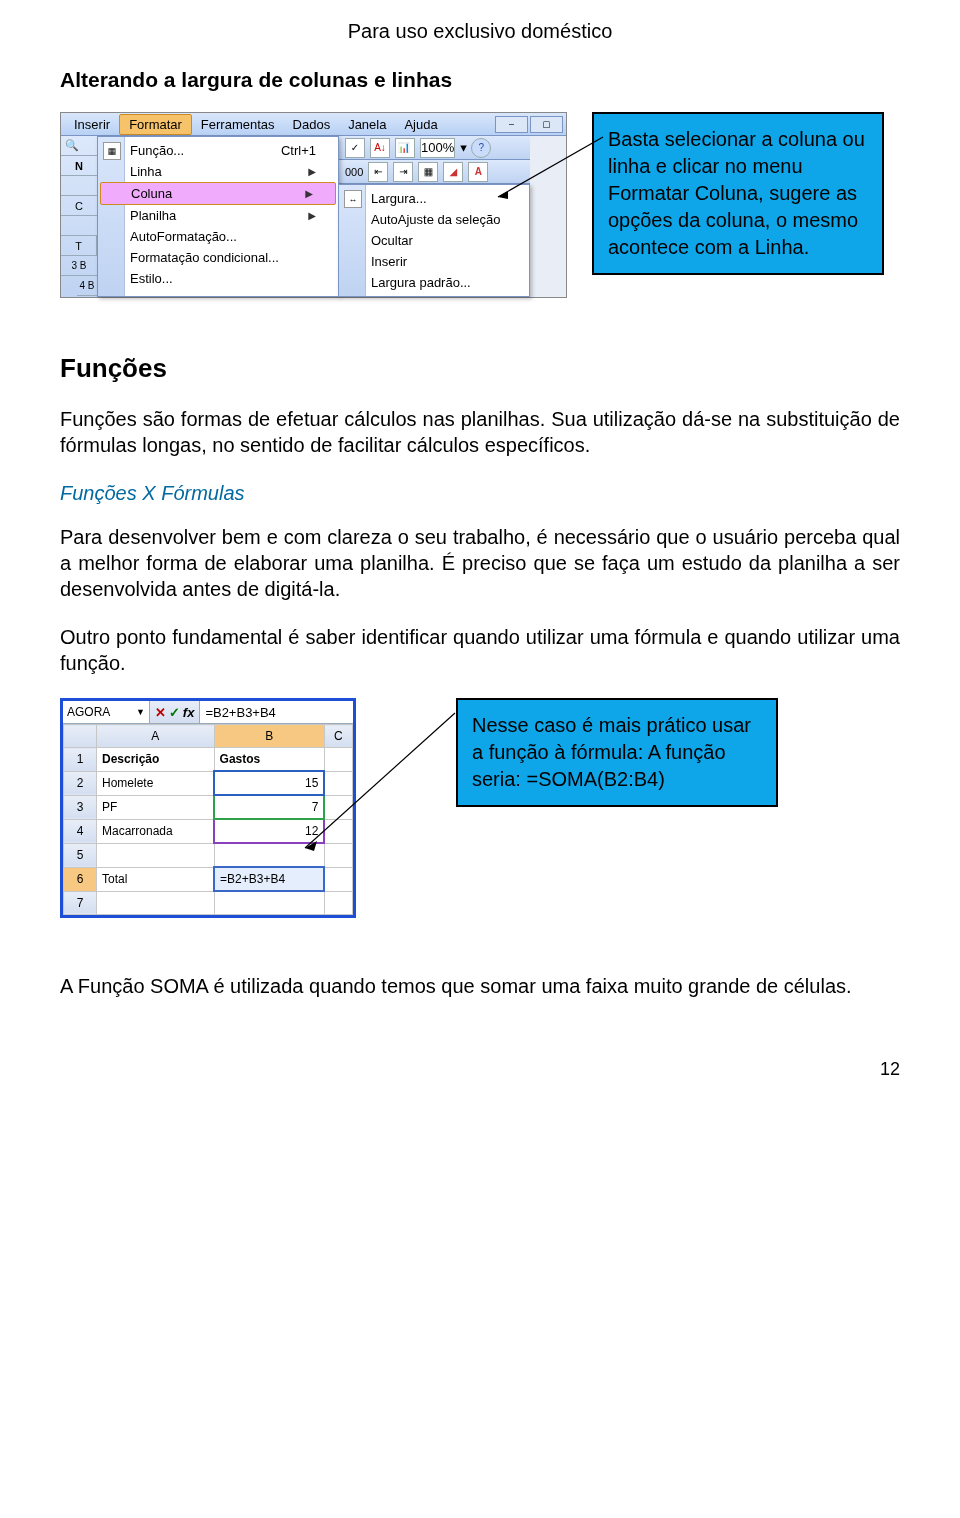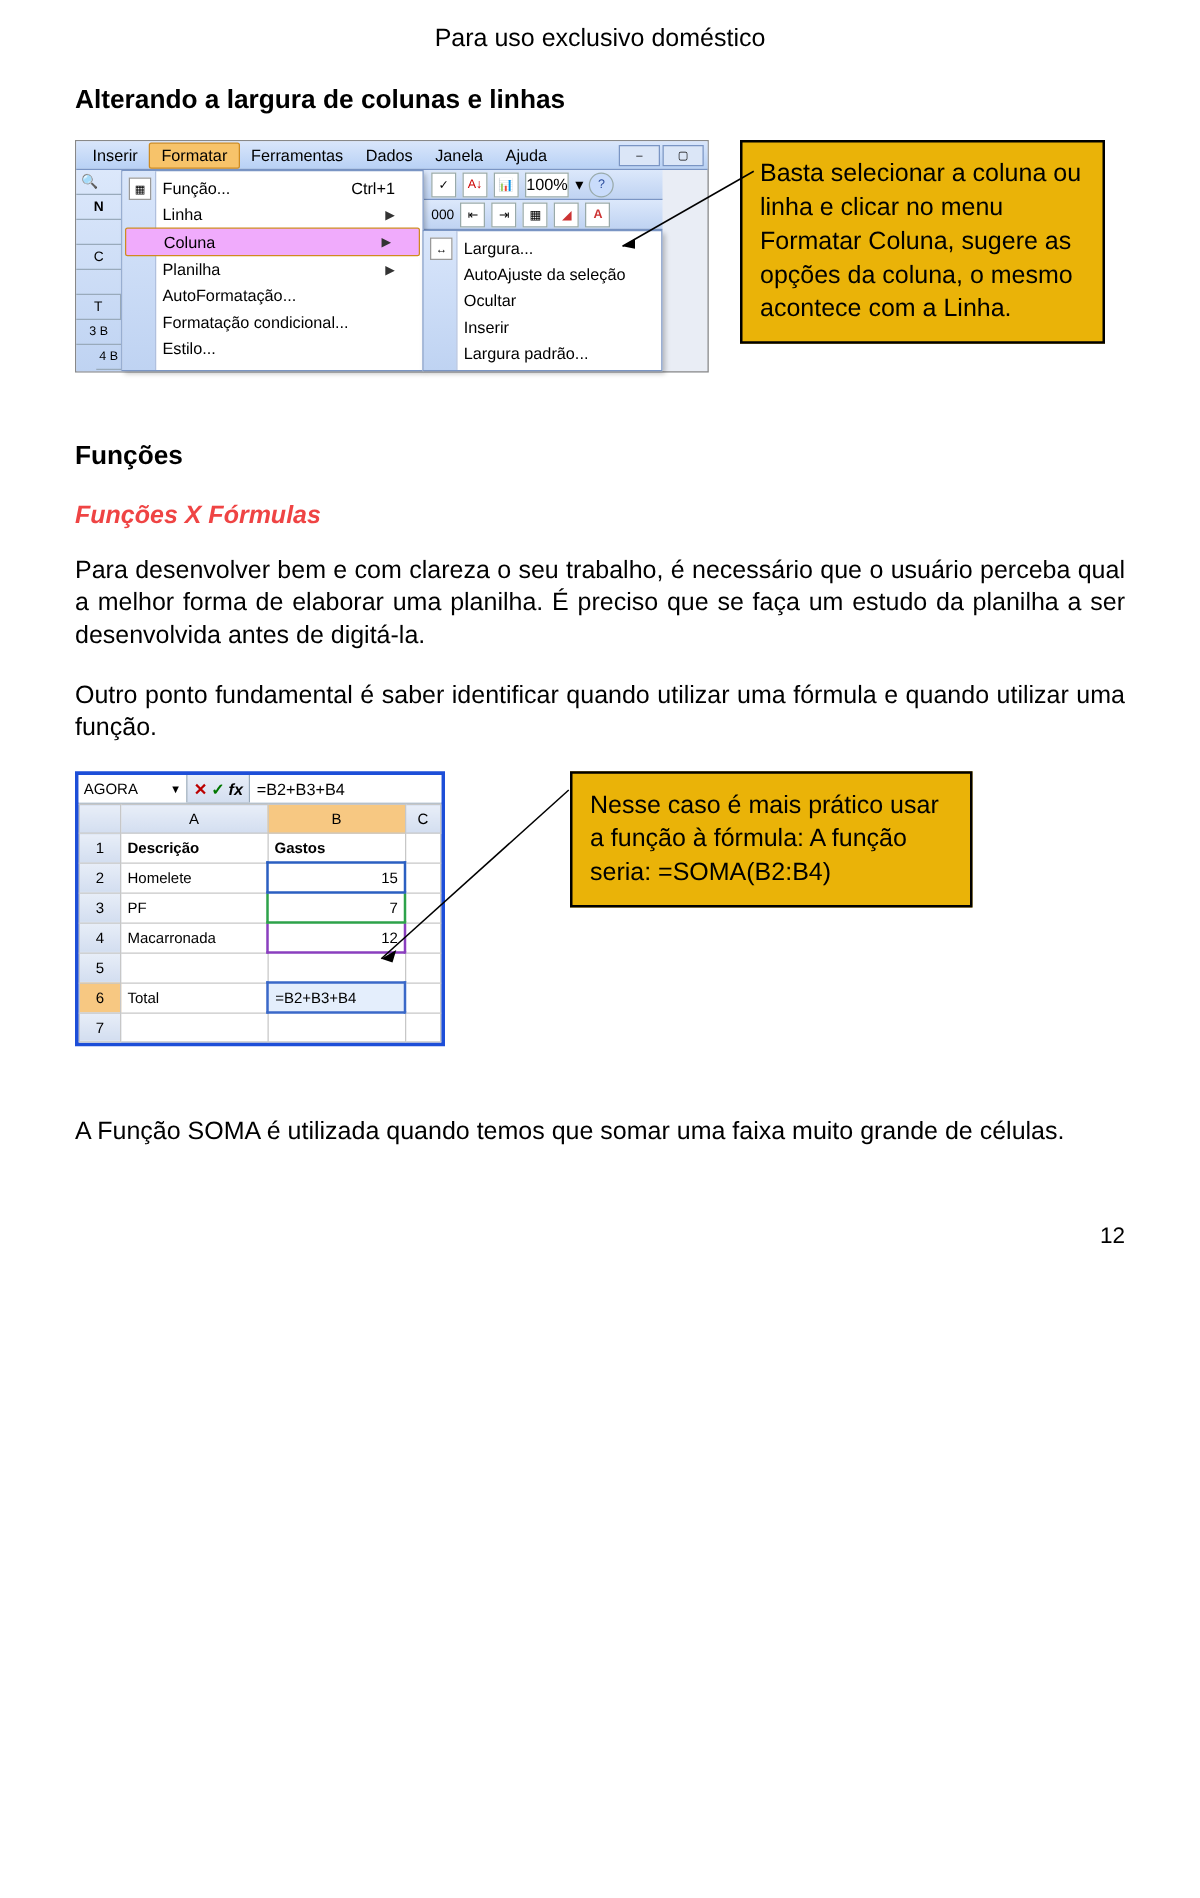--- a/index.html
+++ b/index.html
@@ -28,37 +28,37 @@
     gap: 25px;
     align-items: flex-start;
     margin-bottom: 55px;
     position: relative;
   }
   .callout-box {
     border: 2px solid #000;
     padding: 12px 14px;
     font-size: 20px;
     line-height: 1.35;
-    background: #eab308;
+    background: #0ea5e9;
   }
   .body-text {
     font-size: 20px;
     line-height: 1.3;
     margin: 0 0 22px 0;
     text-align: justify;
   }
   .body-text.italic-heading {
     font-style: italic;
-    font-weight: bold;
-    color: #ef4444;
+    font-weight: normal;
+    color: #0369a1;
     margin-bottom: 18px;
   }
   .bold-heading {
     font-weight: bold;
-    font-size: 21px;
+    font-size: 26px;
     margin: 0 0 22px 0;
   }
   .pagenum {
     text-align: right;
     font-size: 18px;
     margin-top: 60px;
   }
 
   
   .shot1 {
@@ -356,20 +356,21 @@
 
     <svg width="90" height="60" style="position:absolute;left:438px;top:55px;overflow:visible;">
       <line x1="0" y1="30" x2="105" y2="-30" stroke="#000" stroke-width="1.2"></line>
       <polygon points="0,30 10,24 10,32" fill="#000"></polygon>
     </svg>
 
     <div class="callout-box" style="width:260px;">Basta selecionar a coluna ou linha e clicar no menu Formatar Coluna, sugere as opções da coluna, o mesmo acontece com a Linha.</div>
   </div>
 
   <h2 class="bold-heading">Funções</h2>
+  <p class="body-text">Funções são formas de efetuar cálculos nas planilhas. Sua utilização dá-se na substituição de fórmulas longas, no sentido de facilitar cálculos específicos.</p>
   <p class="body-text italic-heading">Funções X Fórmulas</p>
   <p class="body-text">Para desenvolver bem e com clareza o seu trabalho, é necessário que o usuário perceba qual a melhor forma de elaborar uma planilha. É preciso que se faça um estudo da planilha a ser desenvolvida antes de digitá-la.</p>
   <p class="body-text">Outro ponto fundamental é saber identificar quando utilizar uma fórmula e quando utilizar uma função.</p>
 
   <div class="shot2-wrap">
     <div class="shot2">
       <div class="fbar">
         <div class="namebox">
           <span>AGORA</span>
             <span style="font-size:9px;">▼</span>

